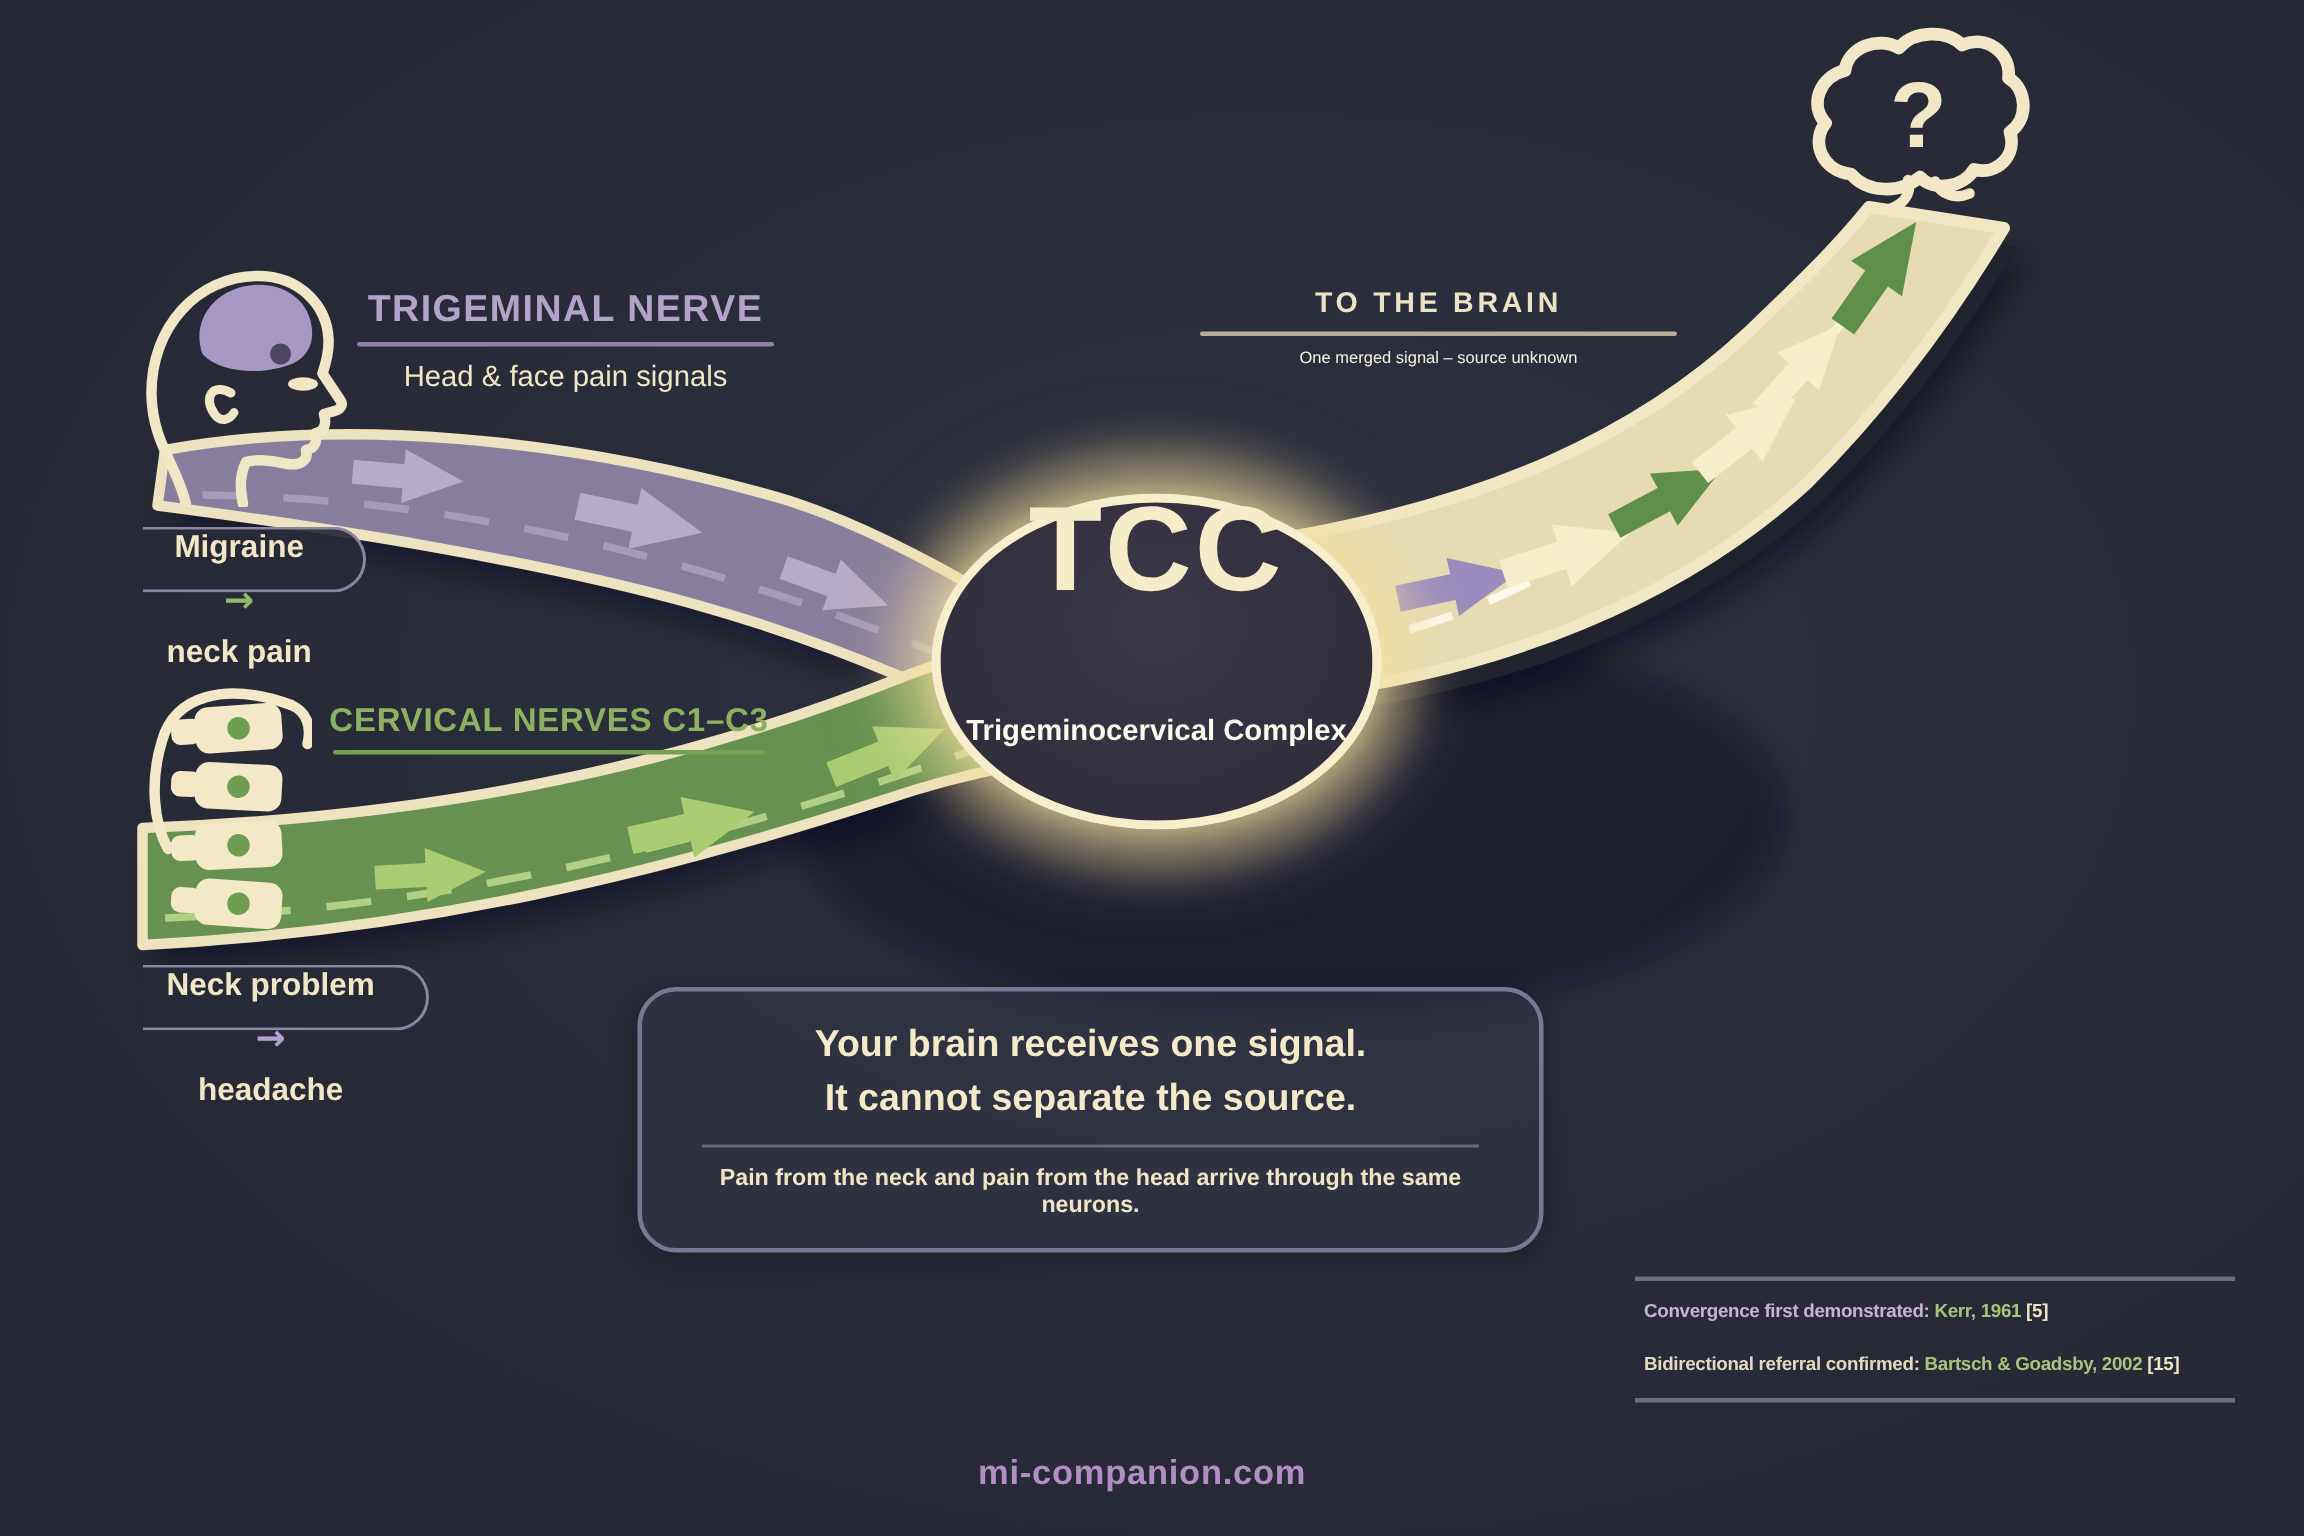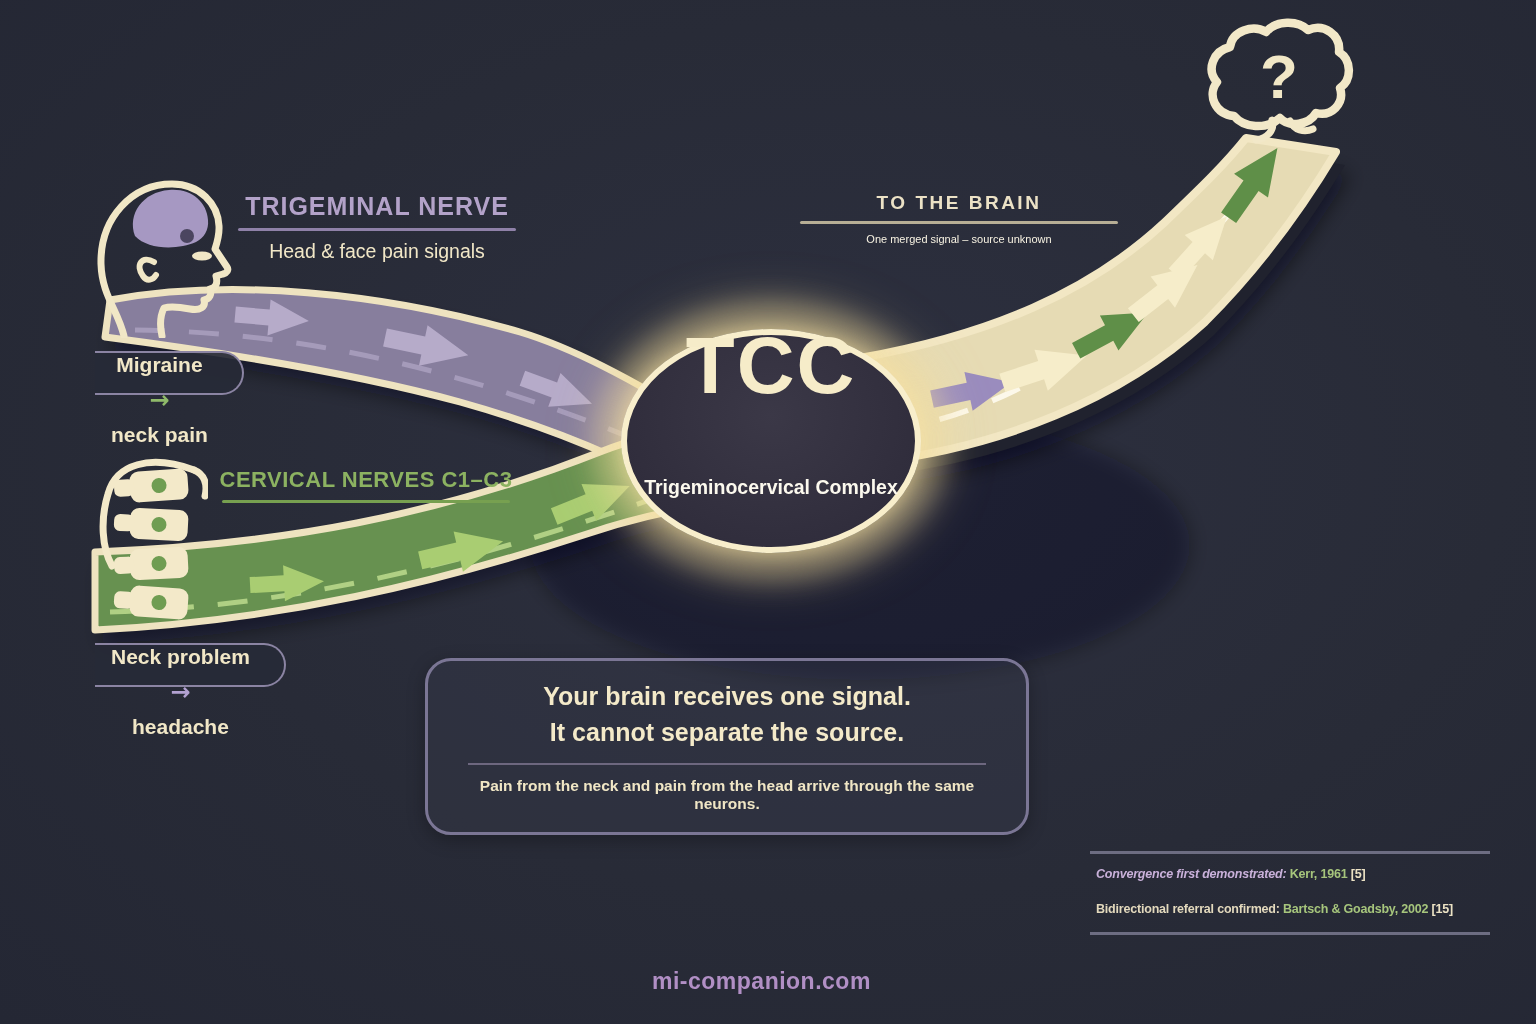--- a/index.html
+++ b/index.html
@@ -73,21 +73,21 @@
   .msg-note{font-size:15.5px;font-weight:bold;color:#f0e6c5;}
 
   
   .cits{
     position:absolute;left:1090px;top:851px;width:392px;
     border-top:3px solid #6d6d82;border-bottom:3px solid #6d6d82;
     padding:13px 2px 16px 6px;
   }
   .cit-row{font-size:12.5px;font-weight:bold;white-space:nowrap;letter-spacing:-.2px;}
   .cit-row + .cit-row{margin-top:21px;}
-  .cit-label-purple{color:#c9b1da;font-style:italic;}
+  .cit-label-purple{color:#c9b1da;}
   .cit-label-cream{color:#e3d9bd;}
   .cit-src{color:#a6c57c;}
   .cit-ref{color:#ece2c4;}
 
   
   .site{position:absolute;left:652px;top:968px;font-size:23px;font-weight:bold;color:#b18fc5;letter-spacing:.5px;}
 </style>
 </head>
 <body>
 

